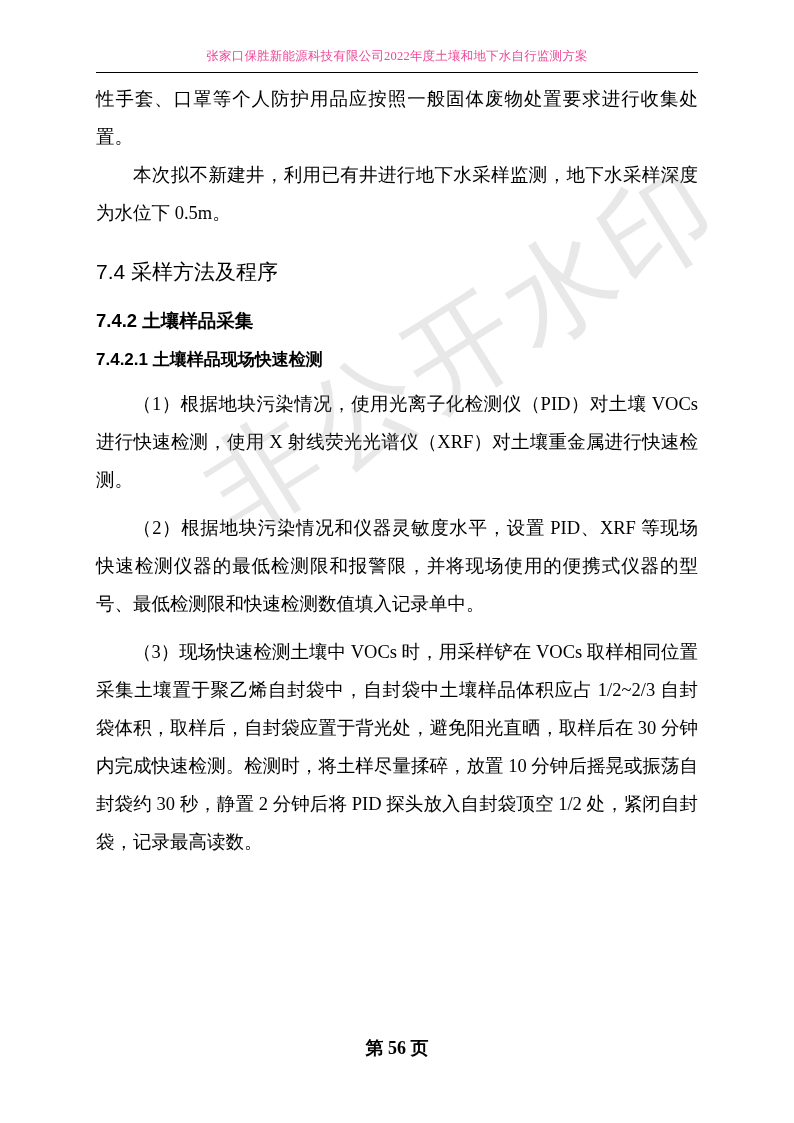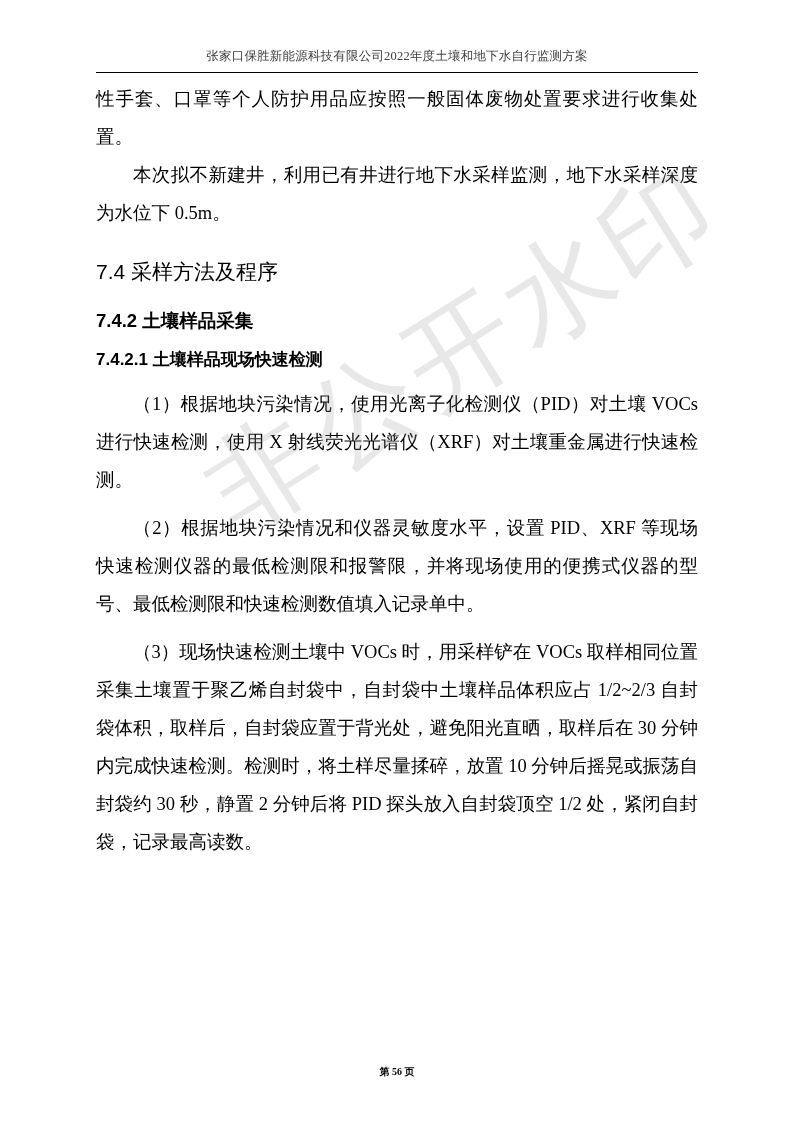--- a/index.html
+++ b/index.html
@@ -32,21 +32,21 @@
   
   .header {
     position: absolute;
     top: 48px;
     left: 0;
     width: 602px;
     text-align: center;
     font-size: 12.5px;
     font-family: "Liberation Serif", "DejaVu Serif", serif;
     letter-spacing: 0.2px;
-    color: #404040;
+    color: #ec4899;
   }
   .header-rule {
     position: absolute;
     top: 72px;
     left: 0;
     width: 602px;
     border-bottom: 1px solid #000;
   }
   
   .body-text {
@@ -85,25 +85,25 @@
     font-weight: bold;
     margin: 4px 0 4px 0;
     line-height: 32px;
     font-family: "Liberation Sans", "DejaVu Sans", sans-serif;
   }
   .spacer-sm { height: 10px; }
   .spacer-xs { height: 5px; }
   
   .footer {
     position: absolute;
-    bottom: 44px;
+    bottom: 63px;
     left: 0;
     width: 602px;
     text-align: center;
-    font-size: 10px;
+    font-size: 18px;
     font-weight: bold;
     font-family: "Liberation Serif", "DejaVu Serif", serif;
     margin-top: 40px;
   }
   
   .watermark {
     position: absolute;
     left: 0;
     top: 0;
     width: 794px;

